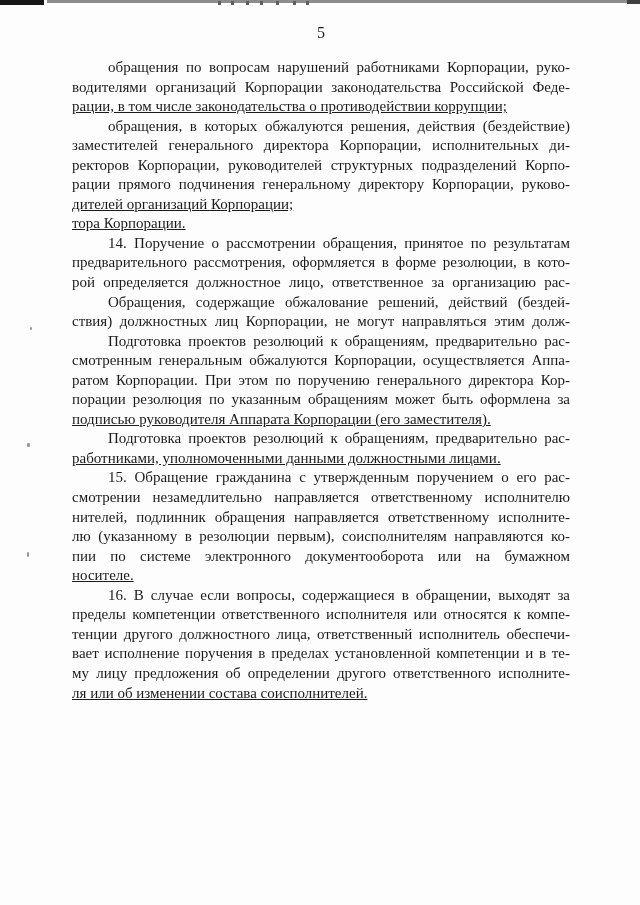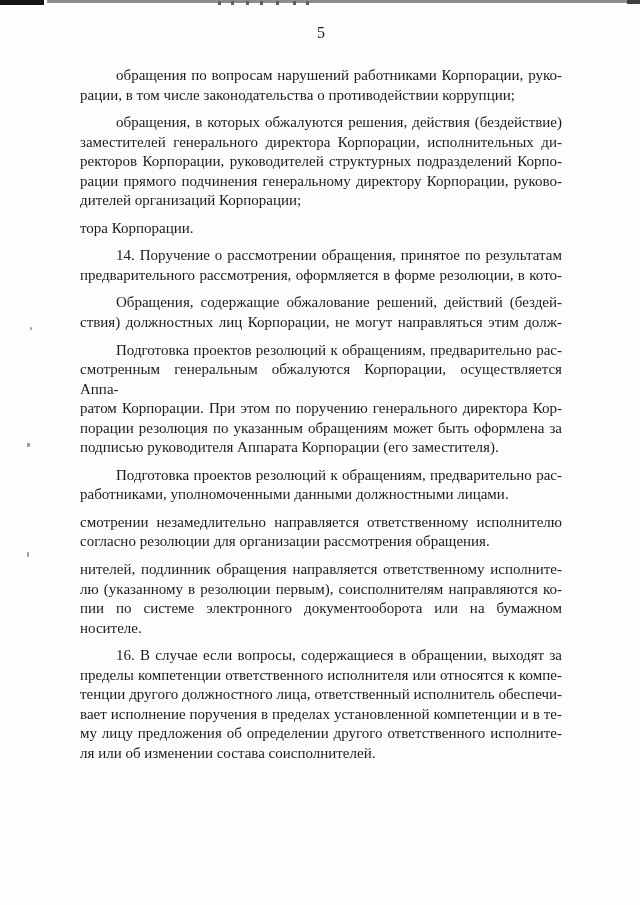--- a/index.html
+++ b/index.html
@@ -56,29 +56,30 @@
   }
   
   .content {
     position: absolute;
     top: 58px;
     left: 72px;
     width: 498px;
     font-size: 15px;
     line-height: 19.55px;
   }
-  .paragraph { margin: 8px; }
+  .paragraph { margin: 0; }
   .line {
     text-align: justify;
     text-align-last: justify;
   }
   .line.first { text-indent: 36px; }
   .line.last {
     text-align: right;
     text-align-last: left;
+    text-decoration: underline;
   }
 </style>
 </head>
 <body>
 
 <div class="page">
 
   <div class="edge-line"></div>
   <div class="edge-black-left"></div>
   <div class="edge-right-seg"></div>
@@ -94,54 +95,56 @@
   <div class="speck" style="left:27px; top:443px; width:3px; height:4px;"></div>
   <div class="speck" style="left:27px; top:552px; width:2px; height:5px;"></div>
 
   <div class="page-number-row">
     <span>5</span>
   </div>
 
   <div class="content">
       <div class="paragraph">
         <div class="line first">обращения по вопросам нарушений работниками Корпорации, руко-</div>
+        <div class="line">водителями организаций Корпорации законодательства Российской Феде-</div>
         <div class="line last">рации, в том числе законодательства о противодействии коррупции;</div>
       </div>
       <div class="paragraph">
         <div class="line first">обращения, в которых обжалуются решения, действия (бездействие)</div>
         <div class="line">заместителей генерального директора Корпорации, исполнительных ди-</div>
         <div class="line">ректоров Корпорации, руководителей структурных подразделений Корпо-</div>
         <div class="line">рации прямого подчинения генеральному директору Корпорации, руково-</div>
         <div class="line last">дителей организаций Корпорации;</div>
       </div>
       <div class="paragraph">
         <div class="line last">тора Корпорации.</div>
       </div>
       <div class="paragraph">
         <div class="line first">14. Поручение о рассмотрении обращения, принятое по результатам</div>
         <div class="line">предварительного рассмотрения, оформляется в форме резолюции, в кото-</div>
+        <div class="line">рой определяется должностное лицо, ответственное за организацию рас-</div>
       </div>
       <div class="paragraph">
         <div class="line first">Обращения, содержащие обжалование решений, действий (бездей-</div>
         <div class="line">ствия) должностных лиц Корпорации, не могут направляться этим долж-</div>
       </div>
       <div class="paragraph">
         <div class="line first">Подготовка проектов резолюций к обращениям, предварительно рас-</div>
         <div class="line">смотренным генеральным обжалуются Корпорации, осуществляется Аппа-</div>
         <div class="line">ратом Корпорации. При этом по поручению генерального директора Кор-</div>
         <div class="line">порации резолюция по указанным обращениям может быть оформлена за</div>
         <div class="line last">подписью руководителя Аппарата Корпорации (его заместителя).</div>
       </div>
       <div class="paragraph">
         <div class="line first">Подготовка проектов резолюций к обращениям, предварительно рас-</div>
         <div class="line last">работниками, уполномоченными данными должностными лицами.</div>
       </div>
       <div class="paragraph">
+        <div class="line first">15. Обращение гражданина с утвержденным поручением о его рас-</div>
         <div class="line">смотрении незамедлительно направляется ответственному исполнителю</div>
-        <div class="line last">согласно резолюции для организации рассмотрения обращения.</div>
       </div>
       <div class="paragraph">
         <div class="line">нителей, подлинник обращения направляется ответственному исполните-</div>
         <div class="line">лю (указанному в резолюции первым), соисполнителям направляются ко-</div>
         <div class="line">пии по системе электронного документооборота или на бумажном</div>
         <div class="line last">носителе.</div>
       </div>
       <div class="paragraph">
         <div class="line first">16. В случае если вопросы, содержащиеся в обращении, выходят за</div>
         <div class="line">пределы компетенции ответственного исполнителя или относятся к компе-</div>

